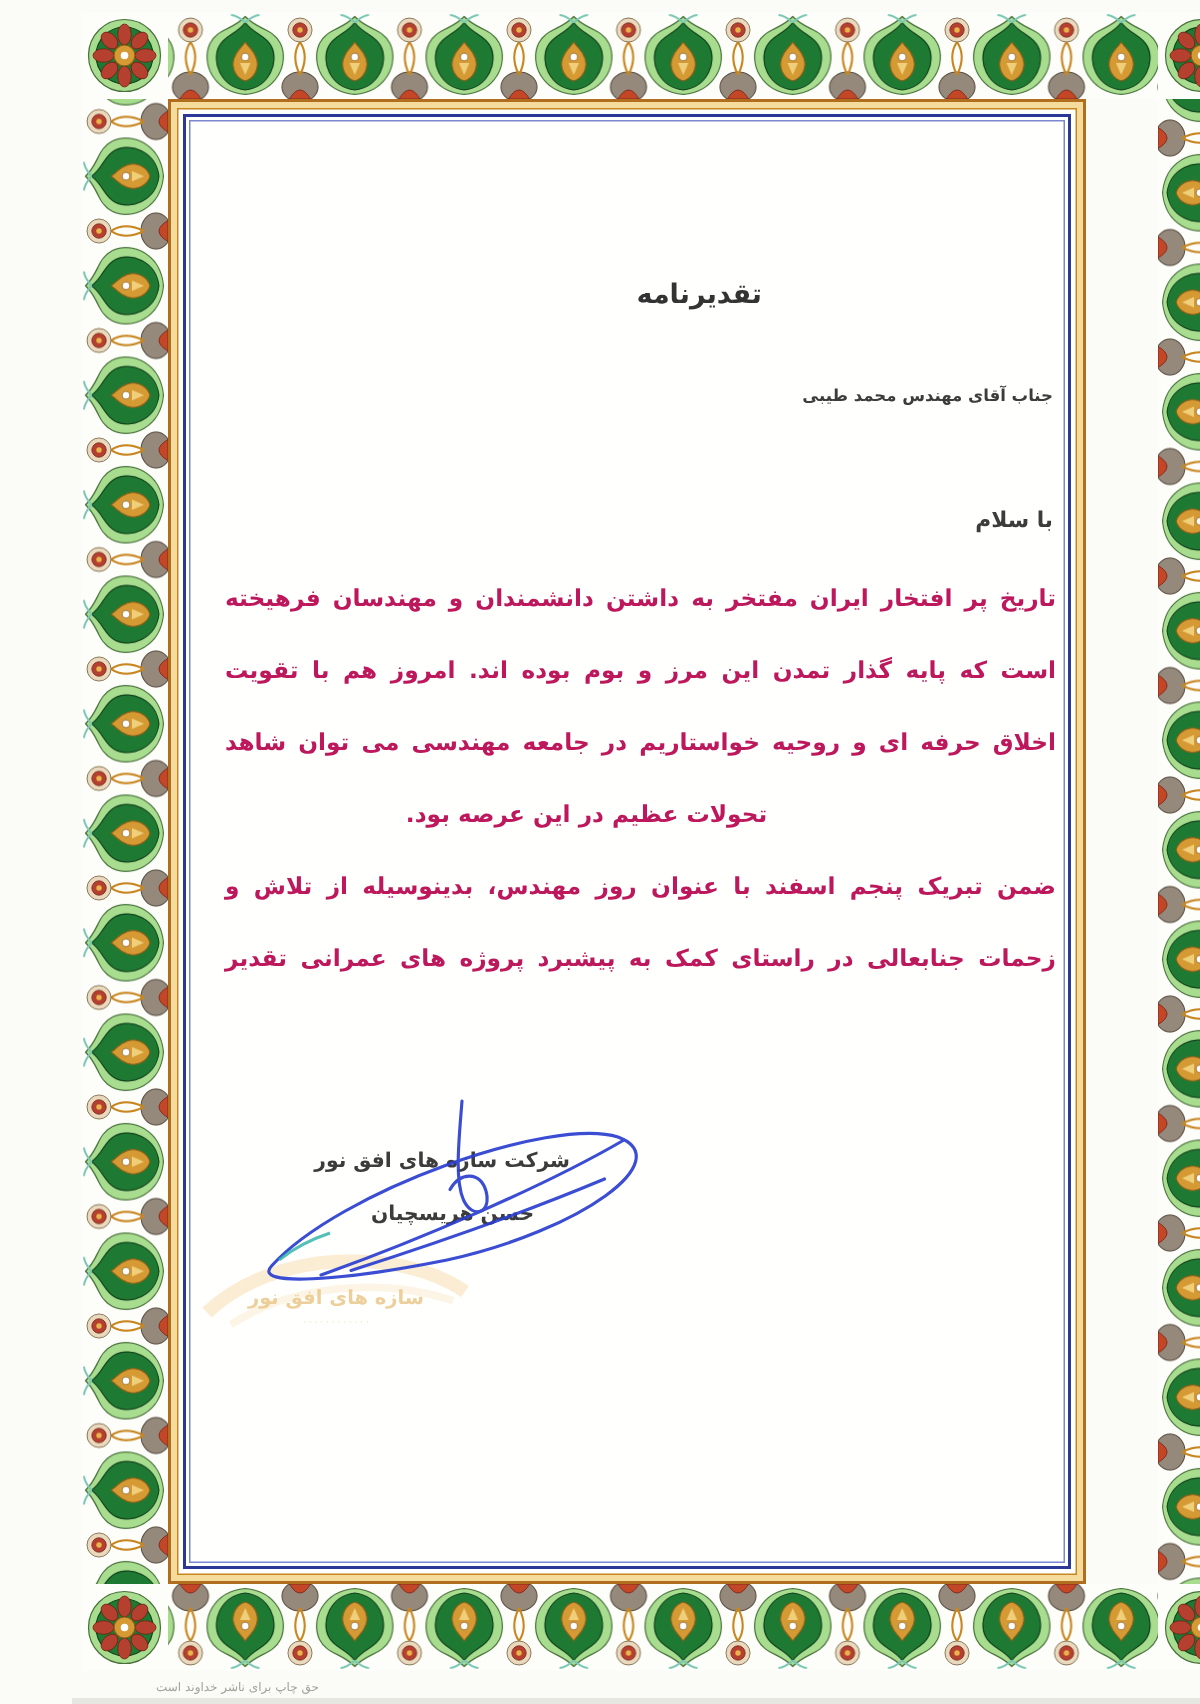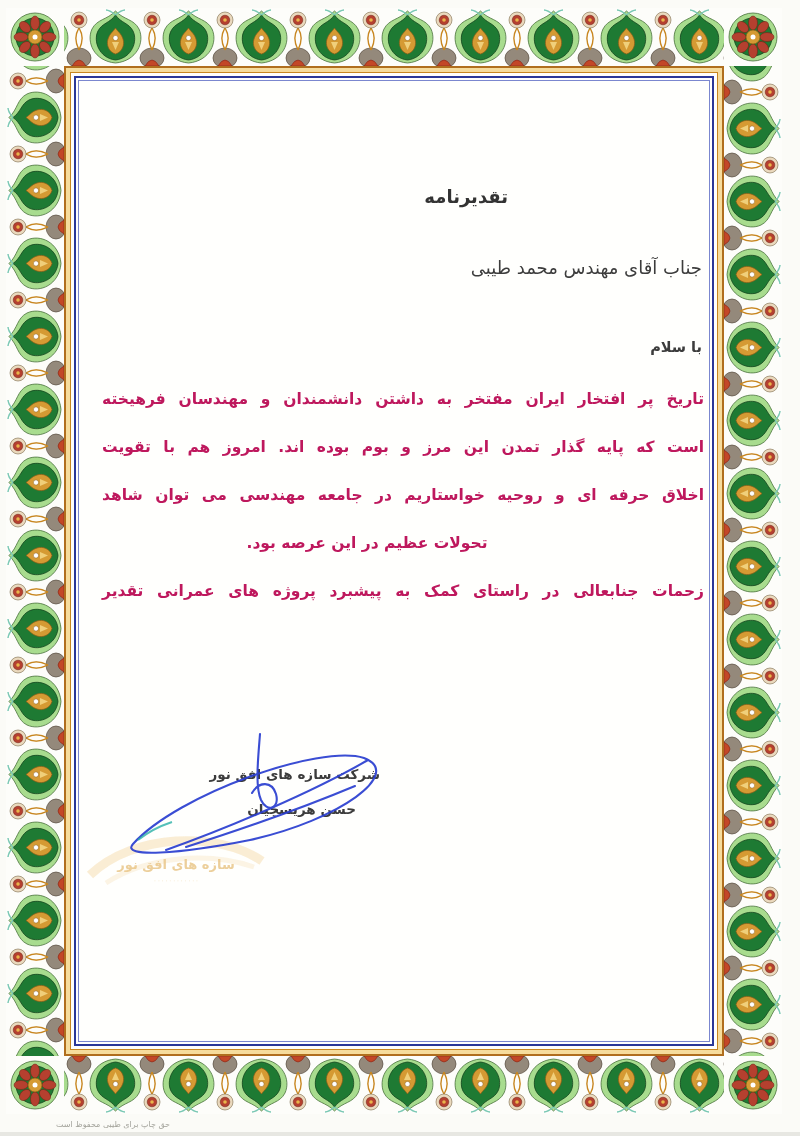--- a/index.html
+++ b/index.html
@@ -1,39 +1,39 @@
 <!DOCTYPE html>
 <html lang="fa"><head>
 <meta charset="utf-8">
 <style>
   html,body{margin:0;padding:0;}
   body{width:800px;height:1136px;position:relative;background:#fbfbf7;
        font-family:"DejaVu Sans","Liberation Sans",sans-serif;overflow:hidden;}
-  .page{position:absolute;inset:0;}
+  .page{position:absolute;inset:0;margin-left:48px;}
   svg.strip{position:absolute;display:block;}
   #strip-top{left:6px;top:8px;}
   #strip-bottom{left:6px;top:1056px;}
   #strip-left{left:6px;top:8px;}
   #strip-right{left:724px;top:8px;}
   .corner{position:absolute;}
   #corner-tl{left:6px;top:8px;} #corner-tr{left:724px;top:8px;}
   #corner-bl{left:6px;top:1056px;} #corner-br{left:724px;top:1056px;}
   .frame{position:absolute;left:64px;top:66px;right:76px;bottom:80px;
     background:#fffffd;
     border:2px solid #b06e1e;
     box-shadow: inset 0 0 0 4px #f6dc9c,
                 inset 0 0 0 5px #c8861f,
                 inset 0 0 0 8px #fffffd,
                 inset 0 0 0 10px #2b3898,
                 inset 0 0 0 12px #fffffd,
                 inset 0 0 0 13px #7b87cf;}
   .content{position:absolute;inset:14px;direction:rtl;color:#3c3c3c;}
   .abs{position:absolute;}
   .title{top:104px;right:200px;font-size:18px;font-weight:bold;color:#333;}
-  .recipient{top:175px;right:6px;font-size:18px;font-weight:normal;}
+  .recipient{top:175px;right:6px;font-size:11px;font-weight:bold;}
   .salutation{top:257px;right:6px;font-size:14.5px;font-weight:bold;}
   .body-block{top:294px;right:4px;left:22px;font-size:15.5px;font-weight:bold;color:#be185d;}
   .bl{height:48px;line-height:46px;white-space:nowrap;}
   .bl.j{text-align:justify;text-align-last:justify;white-space:normal;}
   .bl.indent{text-align:center;padding-left:0;padding-right:72px;}
   .company{top:684px;right:328px;font-size:13.5px;font-weight:bold;}
   .signer{top:719px;right:352px;font-size:13.5px;font-weight:bold;}
   #signature-svg{left:28px;top:648px;}
   #watermark{left:-4px;top:735px;opacity:.85;}
   .pub{position:absolute;top:1134px;right:5px;font-size:10px;font-weight:bold;
@@ -122,20 +122,21 @@
 
       <div class="abs title">تقدیرنامه</div>
       <div class="abs recipient">جناب آقای مهندس محمد طیبی</div>
       <div class="abs salutation">با سلام</div>
 
       <div class="abs body-block">
         <div class="bl j">تاریخ پر افتخار ایران مفتخر به داشتن دانشمندان و مهندسان فرهیخته</div>
         <div class="bl j">است که پایه گذار تمدن این مرز و بوم بوده اند. امروز هم با تقویت</div>
         <div class="bl j">اخلاق حرفه ای و روحیه خواستاریم در جامعه مهندسی می توان شاهد</div>
         <div class="bl indent">تحولات عظیم در این عرصه بود.</div>
+        <div class="bl j">ضمن تبریک پنجم اسفند با عنوان روز مهندس، بدینوسیله از تلاش و</div>
         <div class="bl j">زحمات جنابعالی در راستای کمک به پیشبرد پروژه های عمرانی تقدیر</div>
       </div>
 
       <svg id="watermark" class="abs" width="200" height="80">
         <path d="M14,58 C58,16 142,14 186,44" stroke="#f4d9a6" stroke-width="9" fill="none" opacity="0.55"></path>
         <path d="M30,66 C70,40 130,34 178,50" stroke="#f7e6c4" stroke-width="5" fill="none" opacity="0.5"></path>
         <text x="100" y="52" text-anchor="middle" font-size="13" font-weight="bold" fill="#e4b96e" opacity="0.8">سازه های افق نور</text>
         <text x="100" y="66" text-anchor="middle" font-size="6" fill="#e9cd9b" opacity="0.75">· · · · · · · · · · · ·</text>
       </svg>
 
@@ -149,16 +150,16 @@
           <path d="M260,30 C205,62 120,98 58,120"></path>
           <path d="M247,56 C185,82 125,102 78,117"></path>
         </g>
         <path d="M30,110 C40,102 52,96 64,92" stroke="#2ab0a6" stroke-width="2" fill="none" opacity="0.8"></path>
       </svg>
 
     </div>
   </div>
 
   <div class="pub">پخش زرین - شماره ۴۱۷</div>
-  <div class="copyright">حق چاپ برای طیبی محفوظ است</div>
+  <div class="copyright">حق چاپ برای ناشر خداوند است</div>
   <div class="scan-edge"></div>
 
 </div>
 
 </body></html>

